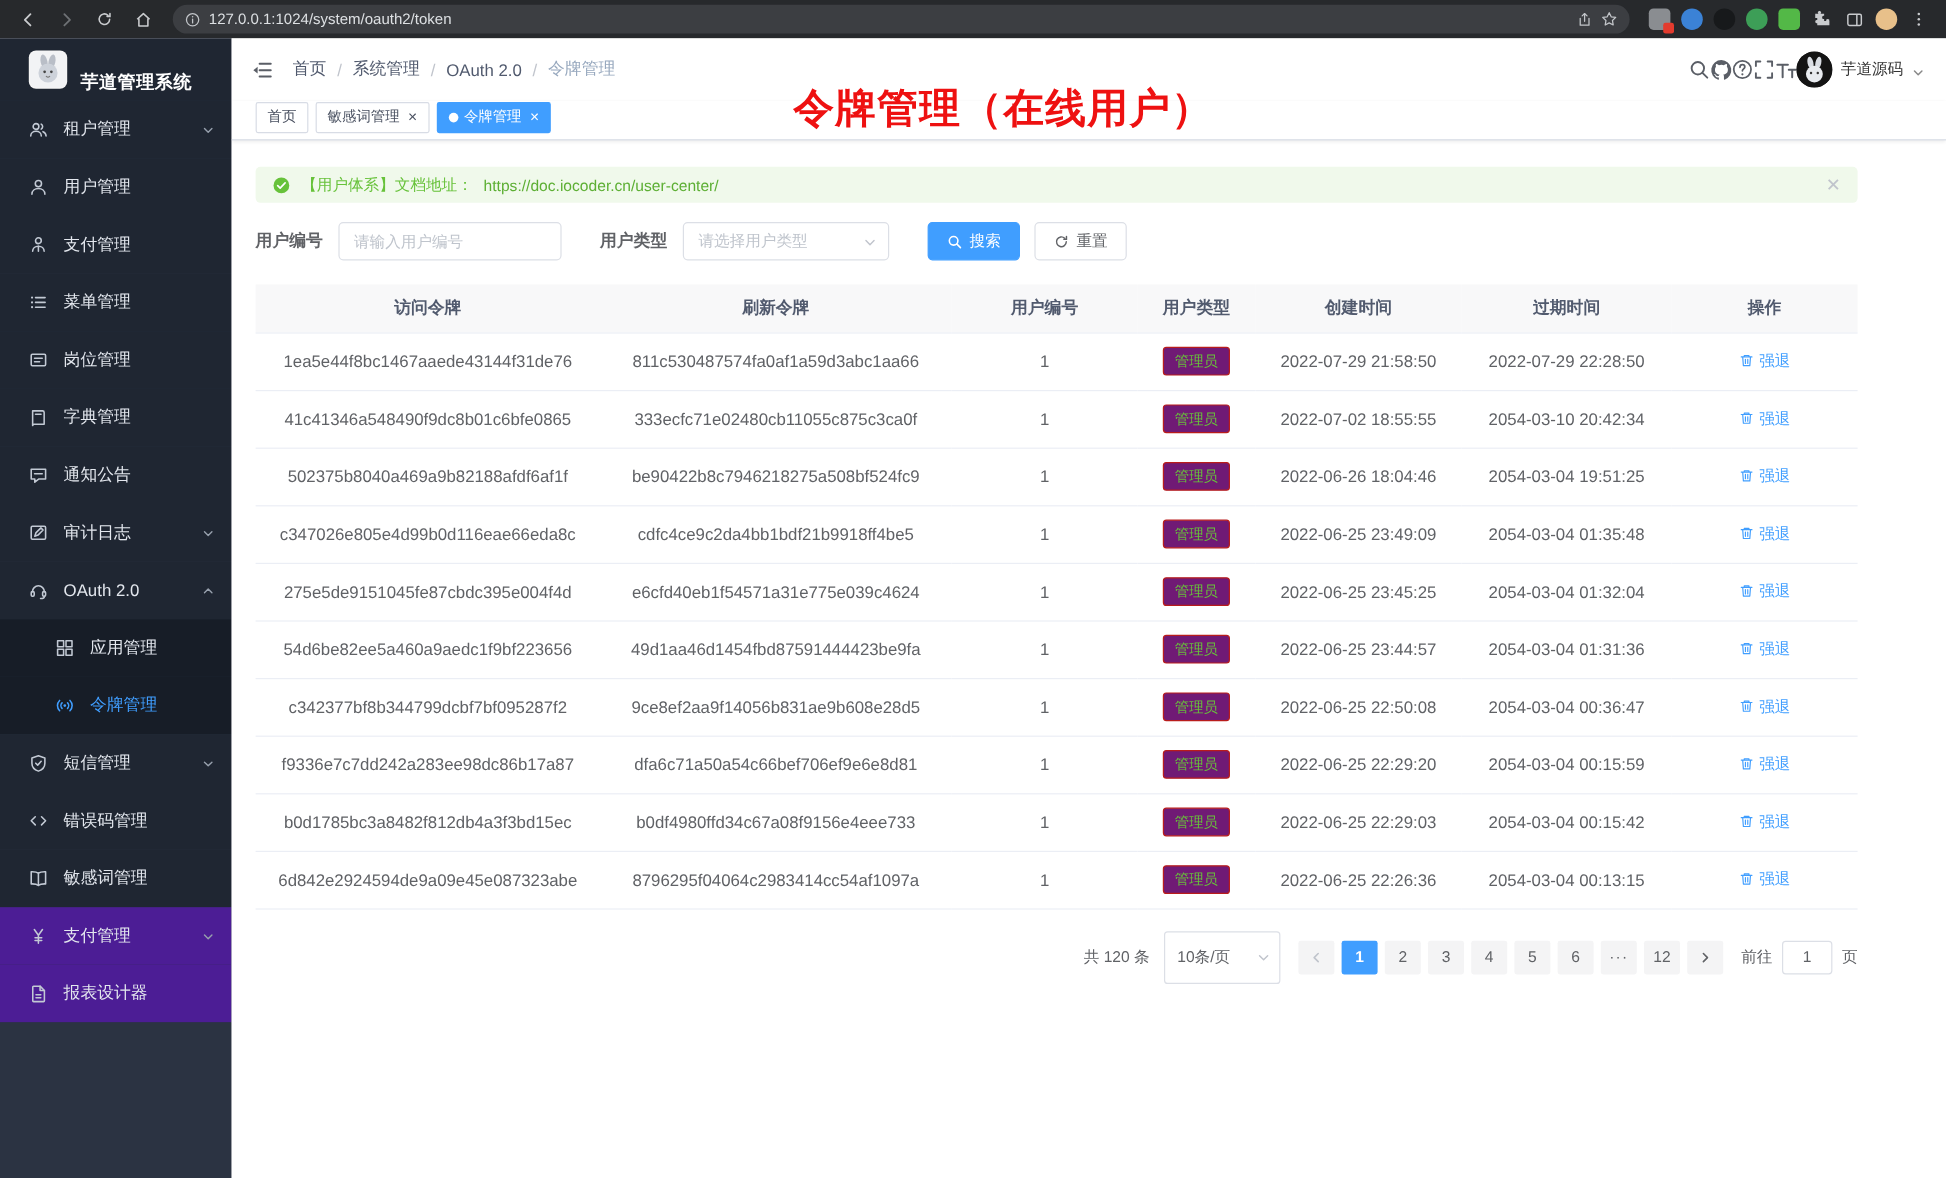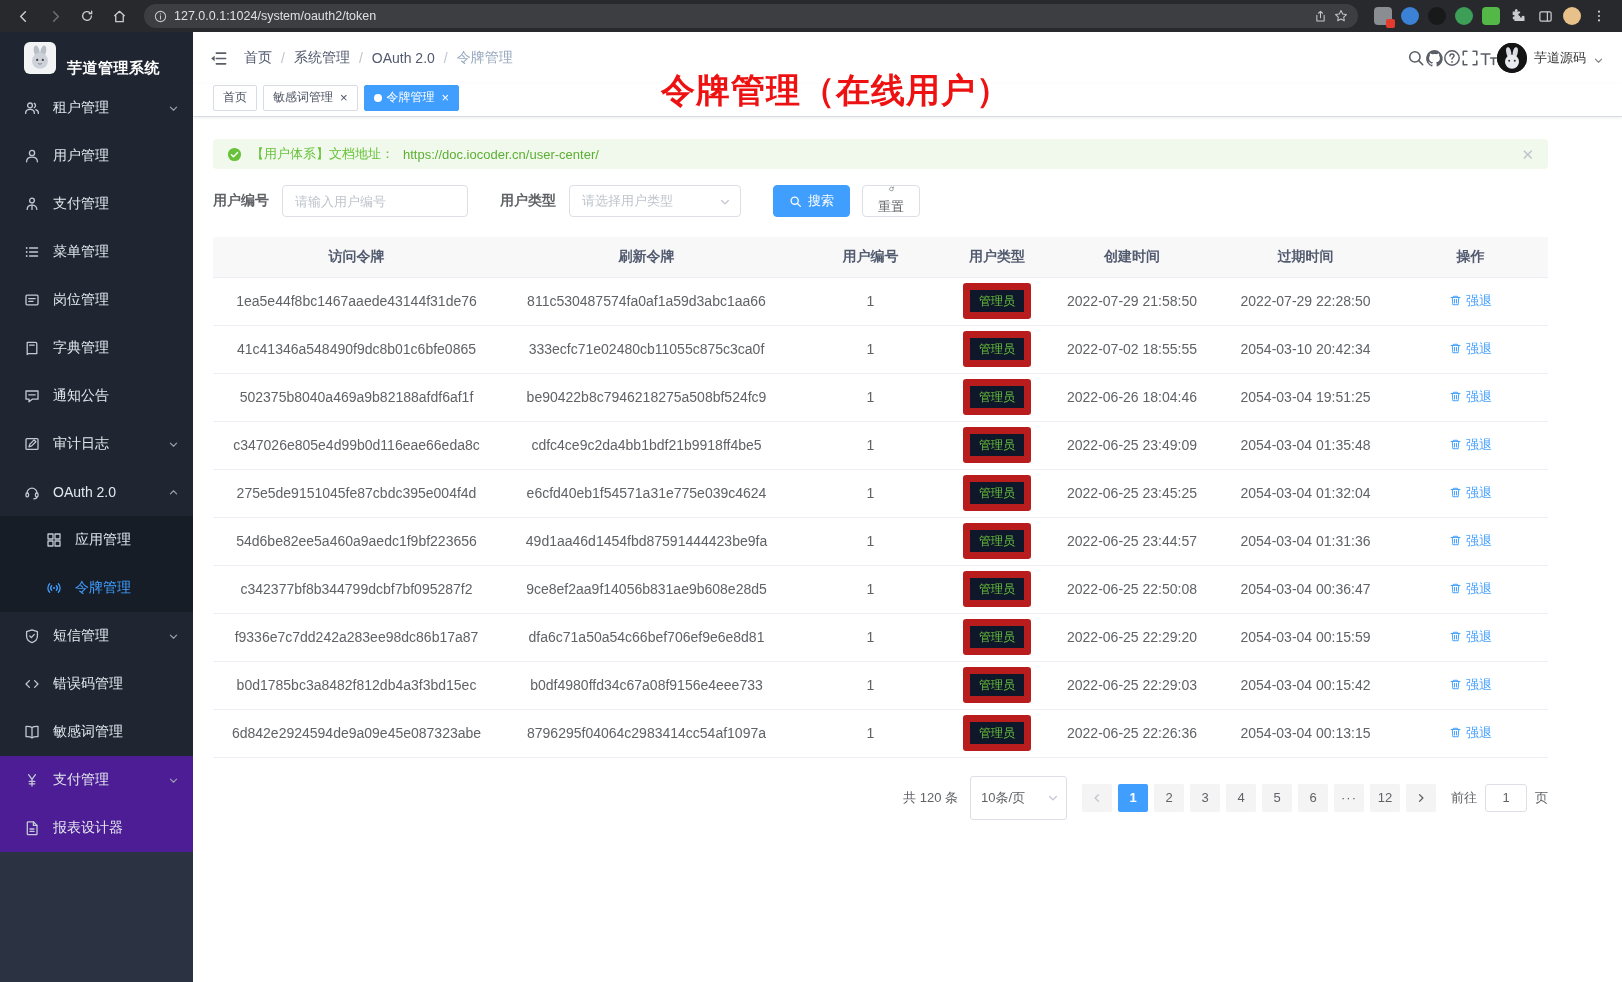--- a/index.html
+++ b/index.html
@@ -68,27 +68,27 @@
 
   .filters { display:flex; align-items:center; margin-bottom:20px; }
   .f-label { font-weight:bold; color:#606266; font-size:14px; margin-right:13px; }
   .f-input { width:186px; height:32px; border:1px solid #dcdfe6; border-radius:4px; padding:0 12px; font-size:13px; color:#606266; outline:none; font-family:inherit; }
   .f-input::placeholder { color:#bfc4cc; }
   .f-group { display:flex; align-items:center; margin-right:32px; }
   .f-select { width:172px; height:32px; border:1px solid #dcdfe6; border-radius:4px; padding:0 10px 0 12px; font-size:13px; color:#bfc4cc; display:flex; align-items:center; justify-content:space-between; cursor:pointer; background:#fff; }
   .f-select .caret { margin:0; color:#c0c4cc; }
   .btn { height:32px; border-radius:4px; padding:0 15px; font-size:13px; display:inline-flex; align-items:center; gap:6px; cursor:pointer; border:1px solid #dcdfe6; background:#fff; color:#606266; font-family:inherit; }
   .btn-primary { background:#409eff; border-color:#409eff; color:#fff; }
-  .btn + .btn { margin-left:12px;flex-direction:column; }
+  .btn + .btn { margin-left:12px; }
   .btn .bi { width:13px; height:13px; }
 
   table.grid { width:100%; border-collapse:collapse; table-layout:fixed; }
   table.grid th { height:40px; background:#f8f8f9; color:#515a6e; font-size:14px; font-weight:bold; text-align:center; border-bottom:1px solid #ebeef5; }
   table.grid td { height:48px; text-align:center; color:#606266; font-size:14px; border-bottom:1px solid #ebeef5; overflow:hidden; white-space:nowrap; }
-  .tag-success { display:inline-block; padding:3px 9px; font-size:12px; border-radius:3px; background:#0f172a; border:7px solid #b91c1c; color:#67c23a; line-height:1.4; }
+  .tag-success { display:inline-block; padding:3px 9px; font-size:12px; border-radius:3px; background:#701a75; border:1px solid #b91c1c; color:#67c23a; line-height:1.4; }
   .action-link { color:#409eff; font-size:13px; display:inline-flex; align-items:center; gap:4px; cursor:pointer; }
   .action-link .ti { width:13px; height:13px; }
 
   .pager { display:flex; align-items:center; justify-content:flex-end; padding:18px 0 0 0; color:#606266; font-size:13px; }
   .pg-total { margin-right:12px; }
   .size-select { width:97px; height:44px; border:1px solid #dcdfe6; border-radius:3px; display:flex; align-items:center; justify-content:space-between; padding:0 8px 0 10px; color:#606266; cursor:pointer; margin-right:12px; background:#fff; }
   .size-select .caret { margin:0; color:#c0c4cc; }
   .pg-btn { min-width:30px; height:28px; padding:0 4px; background:#f4f4f5; border-radius:2px; display:inline-flex; align-items:center; justify-content:center; font-size:13px; color:#606266; margin:0 3px; cursor:pointer; }
   .pg-btn.active { background:#409eff; color:#fff; font-weight:bold; cursor:default; }
   .pg-btn.nav-disabled { color:#c0c4cc; cursor:default; }

